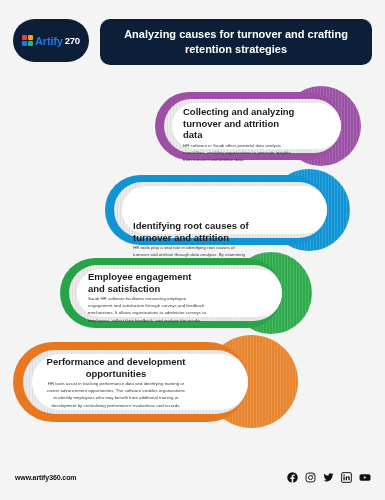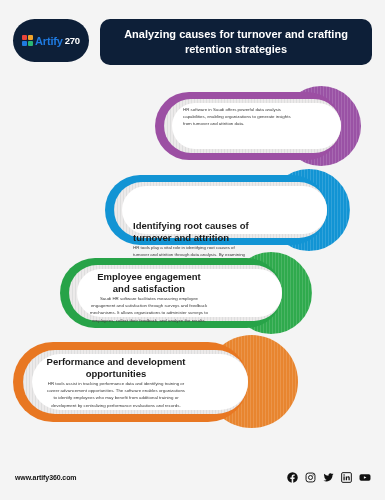--- a/index.html
+++ b/index.html
@@ -202,36 +202,37 @@
     </div>
 
   </div>
 
   <div class="card" style="left:155px; top:86px; width:230px; height:80px;">
     <div class="circle" style="left: 126px; top: 0px; width: 80px; height: 80px; background-color: rgb(154, 82, 165);"></div>
     <div class="pill-outer" style="left: 0px; top: 6px; width: 186px; height: 68px; background: rgb(156, 79, 163);"></div>
     <div class="pill-mid" style="left:9px; top:13px; width:177px; height:54px;"></div>
     <div class="pill-inner" style="left:17px; top:17px; width:169px; height:46px;"></div>
     <div class="card-text" style="left:28px; top:20px; width:115px;">
+      <p class="card-heading">Collecting and analyzing turnover and attrition data</p>
       <p class="card-body">HR software in Saudi offers powerful data analysis capabilities, enabling organizations to generate insights from turnover and attrition data.</p>
     </div>
   </div>
 
   <div class="card" style="left:105px; top:169px; width:280px; height:82px;">
     <div class="circle" style="left: 163px; top: 0px; width: 82px; height: 82px; background-color: rgb(18, 148, 212);"></div>
     <div class="pill-outer" style="left: 0px; top: 6px; width: 222px; height: 70px; background: rgb(18, 148, 212);"></div>
     <div class="pill-mid" style="left:9px; top:13px; width:213px; height:56px;"></div>
     <div class="pill-inner" style="left:17px; top:17px; width:205px; height:48px;"></div>
     <div class="card-text" style="left:28px; top:19px; width:118px;margin-top:32px;">
       <p class="card-heading">Identifying root causes of turnover and attrition</p>
       <p class="card-body">HR tools play a vital role in identifying root causes of turnover and attrition through data analysis. By examining employee feedback, performance data, and exit interviews, the software can detect trends that point to job dissatisfaction, limited career growth, or ineffective management practices.</p>
     </div>
   </div>
 
-  <div class="card" style="left:60px; top:252px; width:280px; height:82px;text-align:center;">
+  <div class="card" style="left:60px; top:252px; width:280px; height:82px;">
     <div class="circle" style="left: 170px; top: 0px; width: 82px; height: 82px; background-color: rgb(47, 170, 77);"></div>
     <div class="pill-outer" style="left: 0px; top: 6px; width: 222px; height: 70px; background: rgb(39, 163, 72);"></div>
     <div class="pill-mid" style="left:9px; top:13px; width:213px; height:56px;"></div>
     <div class="pill-inner" style="left:17px; top:17px; width:205px; height:48px;"></div>
     <div class="card-text" style="left:28px; top:19px; width:122px;">
       <p class="card-heading">Employee engagement and satisfaction</p>
       <p class="card-body">Saudi HR software facilitates measuring employee engagement and satisfaction through surveys and feedback mechanisms. It allows organizations to administer surveys to employees, collect their feedback, and analyze the results.</p>
     </div>
   </div>
 

